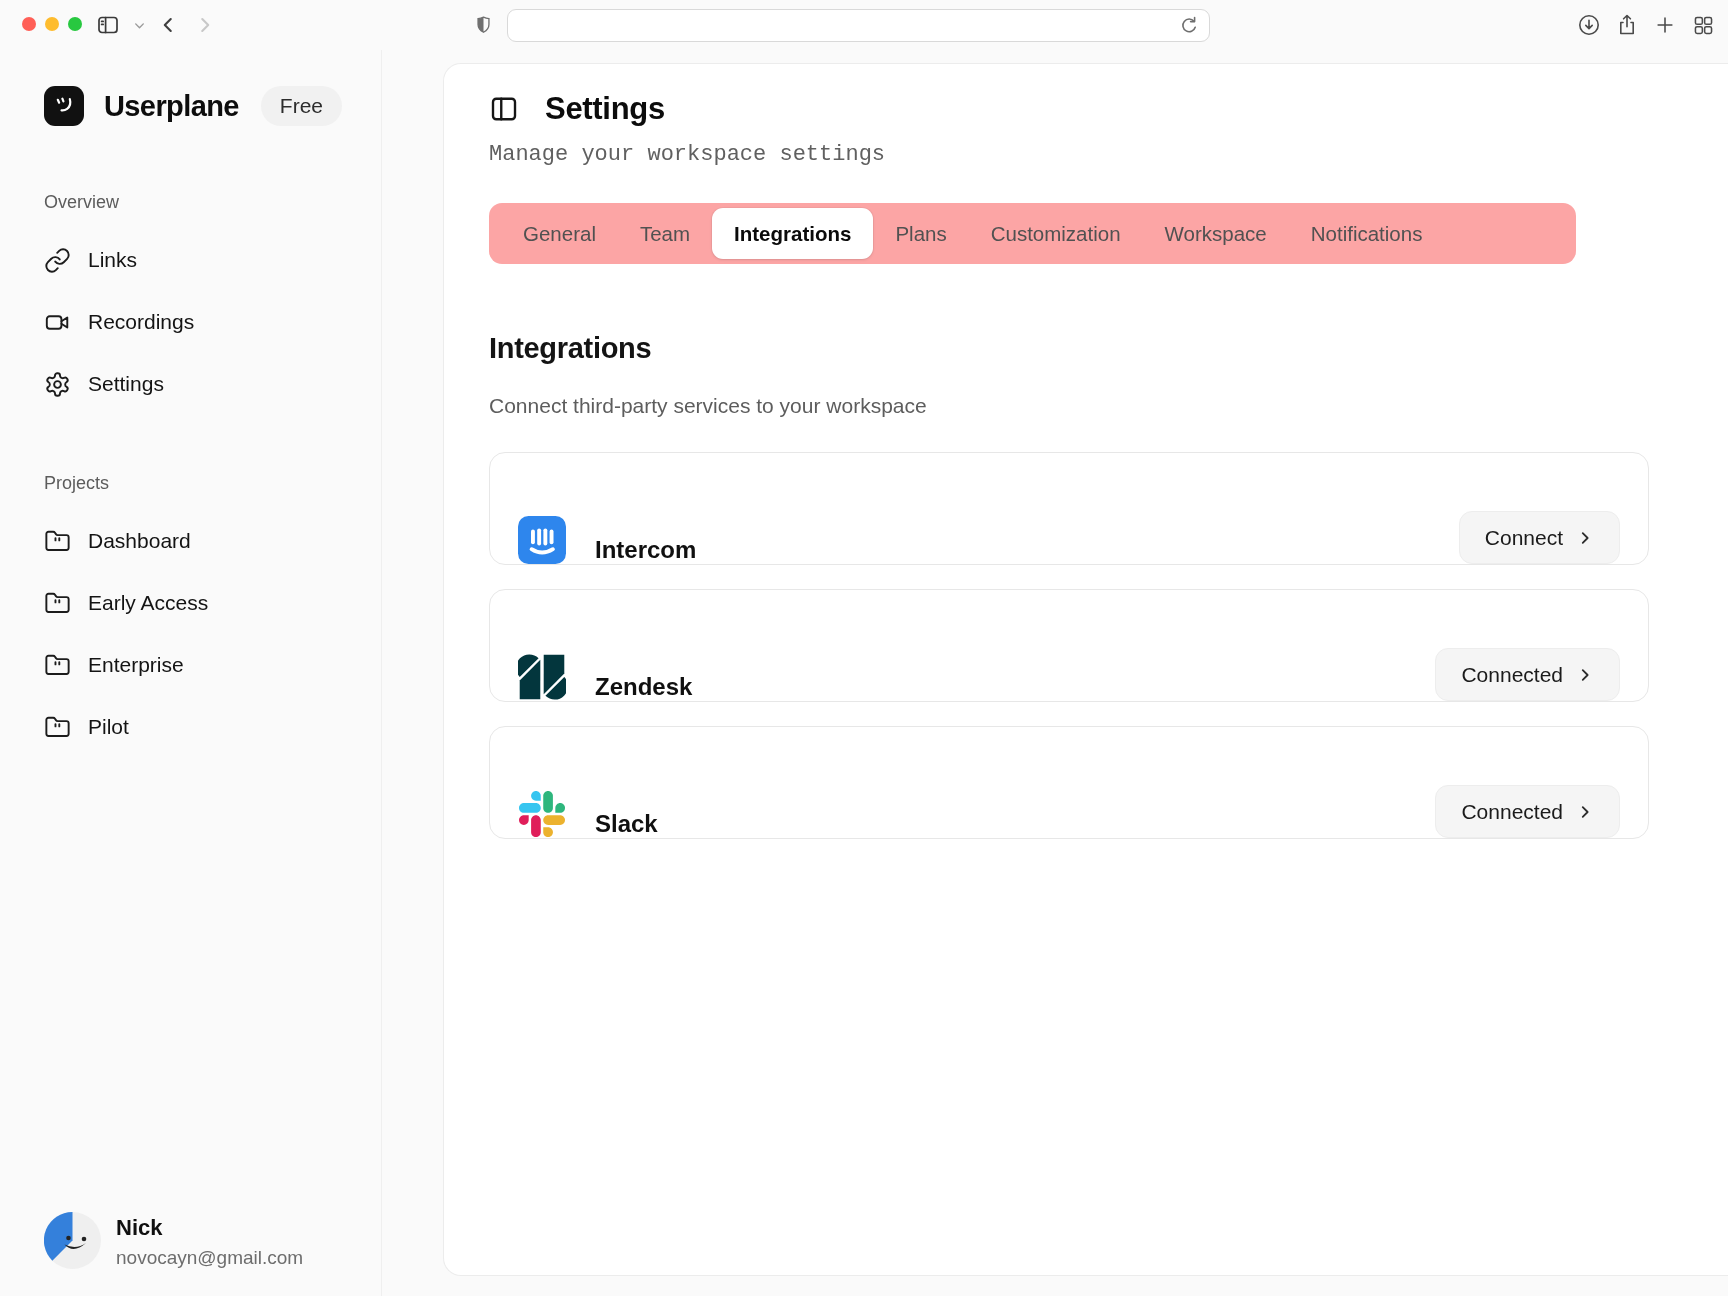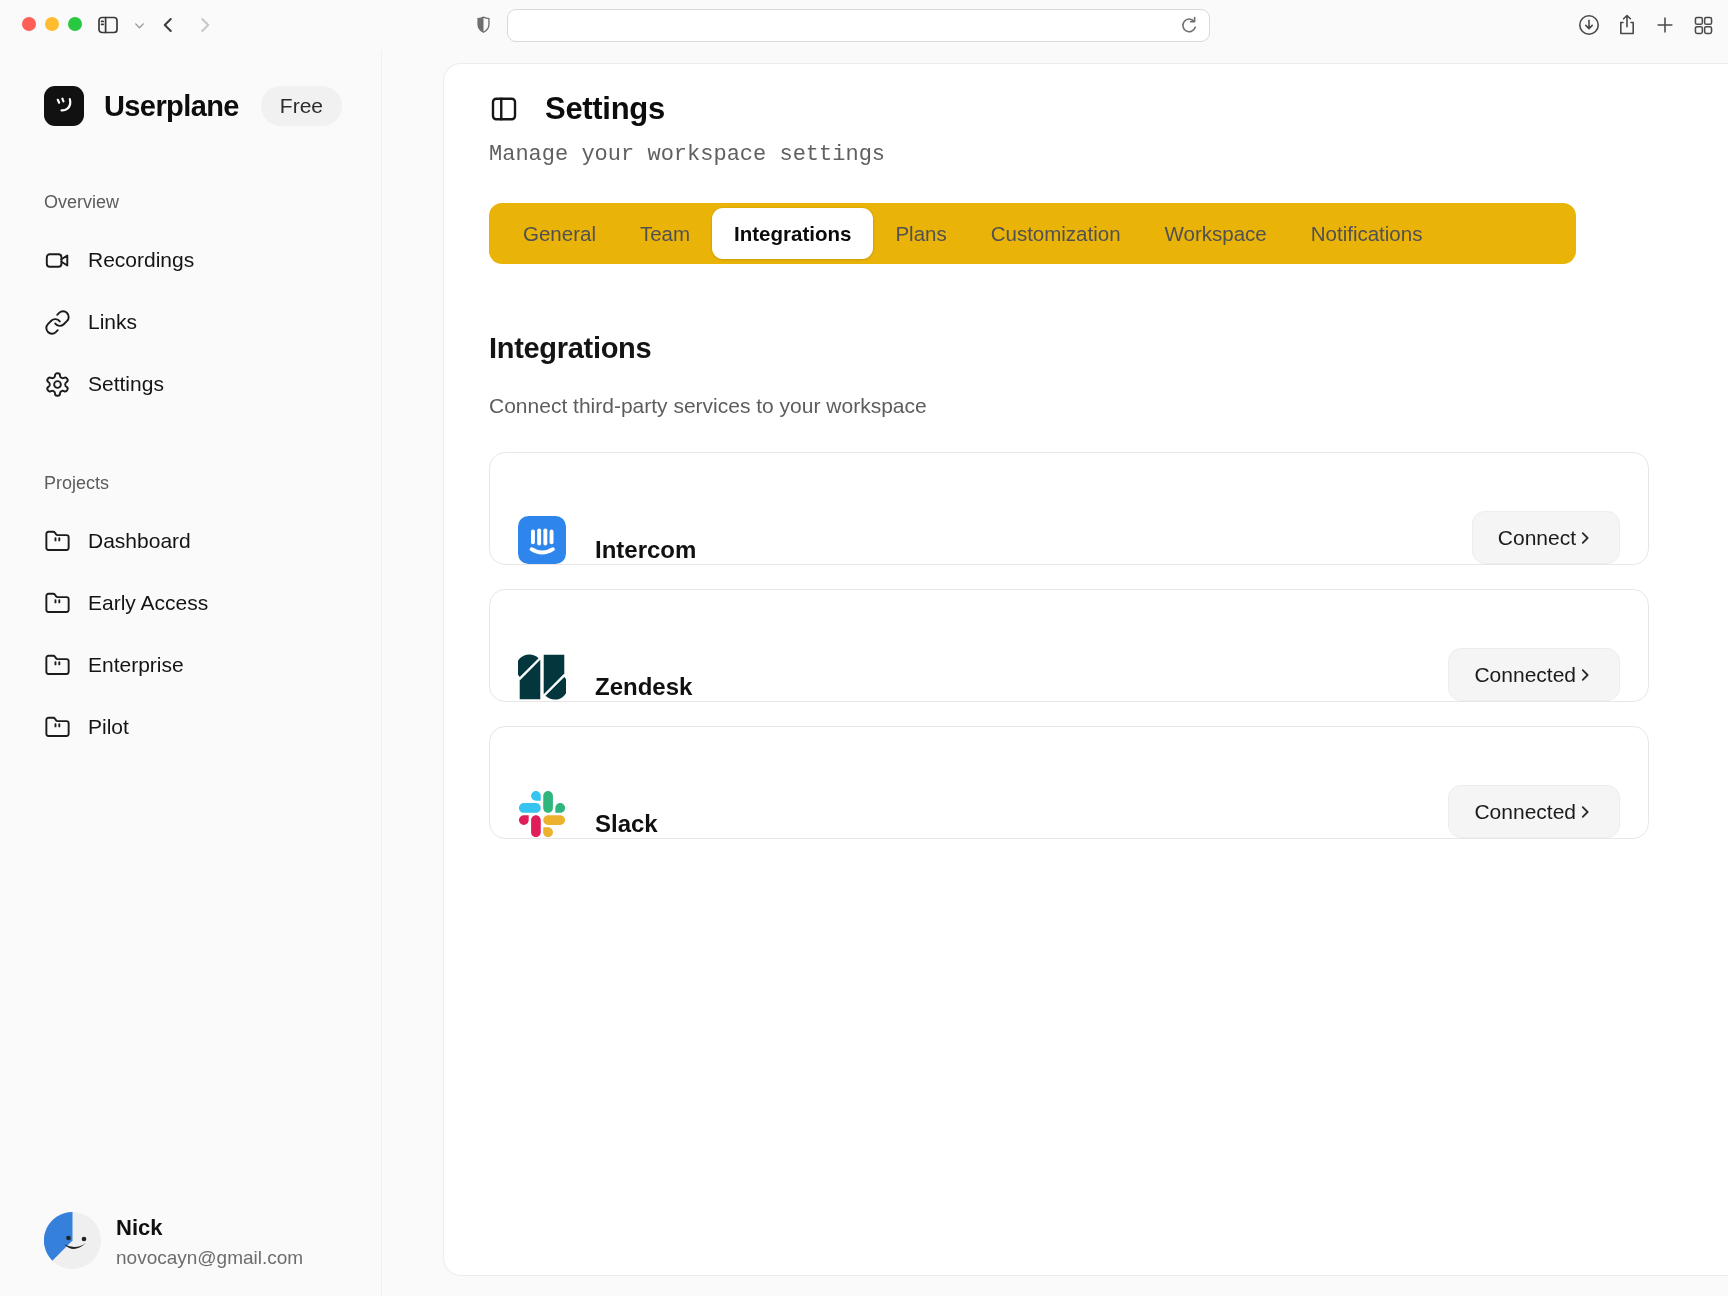--- a/index.html
+++ b/index.html
@@ -35,36 +35,36 @@
   .user-name { font-size:22px; font-weight:700; color:#101010; }
   .user-email { font-size:19px; color:#6d6d6d; margin-top:6px; }
 
   
   .main { position:absolute; left:443px; top:13px; right:0; bottom:20px; background:#fff;
     border:1px solid #ececec; border-right:none; border-radius:18px 0 0 18px; padding:27px 0 0 45px; }
   .page-head { display:flex; align-items:center; }
   .page-title { font-size:31px; font-weight:700; color:#0c0c0c; margin-left:26px; letter-spacing:-0.3px; }
   .page-sub { font-size:22px; color:#606060; margin-top:15px;font-family:Liberation Mono, monospace; }
 
-  .tabs { margin-top:36px; width:1087px; height:61px; background:#eab308; border-radius:13px;
+  .tabs { margin-top:36px; width:1087px; height:61px; background:#fca5a5; border-radius:13px;
     display:flex; align-items:center; padding:0 12px; }
   .tab { font-size:20.5px; color:#515151; padding:0 22px; height:51px; display:flex; align-items:center; border-radius:11px; cursor:default; white-space:nowrap; }
   .tab.active { background:#fff; color:#0a0a0a; font-weight:700;
     box-shadow:0 1px 3px rgba(0,0,0,.10), 0 0 0 1px rgba(0,0,0,.03); }
 
   .sec-title { font-size:29px; font-weight:700; margin-top:68px; letter-spacing:-0.3px; }
   .sec-sub { font-size:21px; color:#5d5d5d; margin-top:29px; }
 
   .cards { margin-top:34px; width:1160px; display:flex; flex-direction:column; gap:24px; }
   .card { height:113px; border:1px solid #e7e7e7; border-radius:16px; background:#fff;
     display:flex; align-items:flex-end; padding:0 28px; }
   .card-ic { width:48px; height:48px; flex:0 0 auto; display:flex; align-items:center; justify-content:center; }
   .card-name { font-size:24px; font-weight:600; color:#101010; margin-left:29px; }
   .card-btn { margin-left:auto; height:53px; border:1px solid #ededed; background:#f5f5f5;
-    border-radius:13px; display:flex; align-items:center; padding:0 25px; cursor:pointer; }
+    border-radius:13px; display:flex; align-items:center; padding:0 25px; gap:13px; cursor:pointer; }
   .card-btn .bl { font-size:21px; font-weight:500; color:#1b1b1b; }
 
   svg { display:block; }
 </style>
 </head>
 <body>
 
 <div class="chrome">
   <div class="traffic">
     <span class="t-red"></span>
@@ -152,31 +152,31 @@
         </svg>
       </div>
       <div class="brand-name">Userplane</div>
       <div class="plan-badge">Free</div>
     </div>
 
     <div class="side-label">Overview</div>
 
     <div class="side-item">
       <svg width="27" height="27" viewBox="0 0 24 24" fill="none" stroke="#1c1c1c" stroke-width="1.7" stroke-linecap="round" stroke-linejoin="round">
+        <path d="M10 13a5 5 0 0 0 7.54.54l3-3a5 5 0 0 0-7.07-7.07l-1.72 1.71"></path>
+        <path d="M14 11a5 5 0 0 0-7.54-.54l-3 3a5 5 0 0 0 7.07 7.07l1.71-1.71"></path>
+      </svg>
+      <span class="lbl">Links</span>
+    </div>
+    <div class="side-item">
+      <svg width="27" height="27" viewBox="0 0 24 24" fill="none" stroke="#1c1c1c" stroke-width="1.7" stroke-linecap="round" stroke-linejoin="round">
         <rect x="2.5" y="6.5" width="13" height="11" rx="2.6"></rect>
           <path d="M15.5 10.9 20.7 7.6v8.8l-5.2-3.3"></path>
       </svg>
       <span class="lbl">Recordings</span>
-    </div>
-    <div class="side-item">
-      <svg width="27" height="27" viewBox="0 0 24 24" fill="none" stroke="#1c1c1c" stroke-width="1.7" stroke-linecap="round" stroke-linejoin="round">
-        <path d="M10 13a5 5 0 0 0 7.54.54l3-3a5 5 0 0 0-7.07-7.07l-1.72 1.71"></path>
-        <path d="M14 11a5 5 0 0 0-7.54-.54l-3 3a5 5 0 0 0 7.07 7.07l1.71-1.71"></path>
-      </svg>
-      <span class="lbl">Links</span>
     </div>
     <div class="side-item">
       <svg width="27" height="27" viewBox="0 0 24 24" fill="none" stroke="#1c1c1c" stroke-width="1.7" stroke-linecap="round" stroke-linejoin="round">
         <path d="M12.22 2h-.44a2 2 0 0 0-2 2v.18a2 2 0 0 1-1 1.73l-.43.25a2 2 0 0 1-2 0l-.15-.08a2 2 0 0 0-2.73.73l-.22.38a2 2 0 0 0 .73 2.73l.15.1a2 2 0 0 1 1 1.72v.51a2 2 0 0 1-1 1.74l-.15.09a2 2 0 0 0-.73 2.73l.22.38a2 2 0 0 0 2.73.73l.15-.08a2 2 0 0 1 2 0l.43.25a2 2 0 0 1 1 1.73V20a2 2 0 0 0 2 2h.44a2 2 0 0 0 2-2v-.18a2 2 0 0 1 1-1.73l.43-.25a2 2 0 0 1 2 0l.15.08a2 2 0 0 0 2.73-.73l.22-.39a2 2 0 0 0-.73-2.73l-.15-.08a2 2 0 0 1-1-1.74v-.5a2 2 0 0 1 1-1.74l.15-.09a2 2 0 0 0 .73-2.73l-.22-.38a2 2 0 0 0-2.73-.73l-.15.08a2 2 0 0 1-2 0l-.43-.25a2 2 0 0 1-1-1.73V4a2 2 0 0 0-2-2z"></path>
         <circle cx="12" cy="12" r="3"></circle>
       </svg>
       <span class="lbl">Settings</span>
     </div>
 
     <div class="side-label second">Projects</div>

